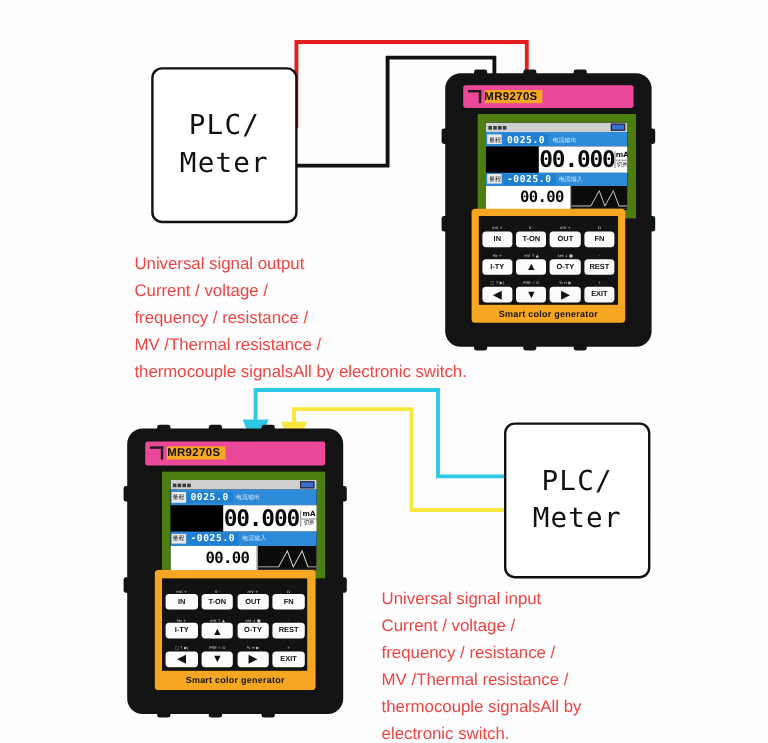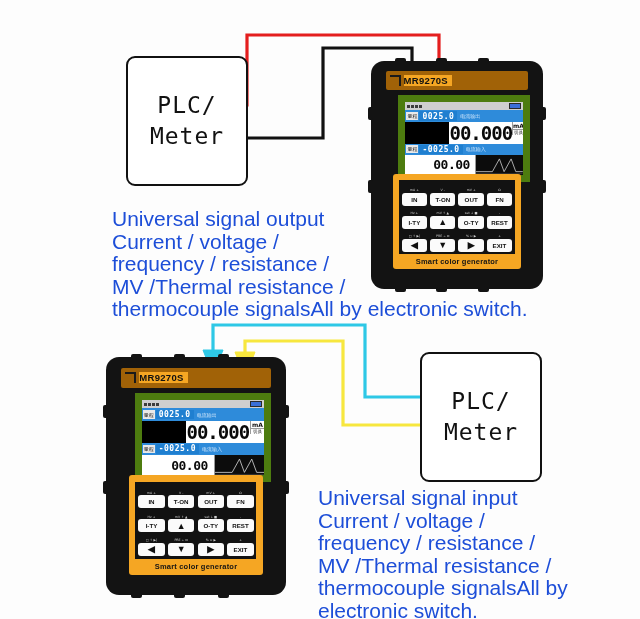--- a/index.html
+++ b/index.html
@@ -33,22 +33,22 @@
     color:#111;
     letter-spacing:1px;
     line-height:1.35;
   }
   #plc-top{left:126px;top:56px;width:118px;height:126px;}
   #plc-bottom{left:420px;top:352px;width:118px;height:126px;}
 
   
   .caption{
     position:absolute;
-    color:#1d4ed8;
-    font-size:21px;
+    color:#ef4444;
+    font-size:14px;
     line-height:22.5px;
     white-space:pre;
     z-index:4;
     font-family:"Liberation Sans", sans-serif;
   }
   #caption-top{left:112px;top:208px;}
   #caption-bottom{left:318px;top:487px;}
 
   
   .device{
@@ -62,21 +62,21 @@
   }
   
   .nub{position:absolute;background:#131313;border-radius:2px;}
 
   .dev-inner{
     position:absolute;
     left:8.5%;top:4.5%;width:83%;height:91%;
   }
   .title-bar{
     position:absolute;left:0;top:0;width:100%;height:9.2%;
-    background:#a16207;
+    background:#ec4899;
     border-radius:2px;
     display:flex;align-items:center;
   }
   .title-logo{
     width:9px;height:9px;margin-left:4px;margin-right:3px;
     border-top:2px solid #1a1a1a;
     border-right:2px solid #1a1a1a;
     flex:0 0 auto;
   }
   .title-text{
@@ -124,21 +124,21 @@
     font-family:"DejaVu Sans Mono","Liberation Mono",monospace;
     font-size:8px;font-weight:bold;letter-spacing:0.5px;
     padding:0 3px;height:80%;display:flex;align-items:center;
   }
   .blue-mode{
     color:#cfe6fb;font-size:5px;margin-left:2px;
     font-family:"DejaVu Sans", sans-serif;
   }
 
   .main-row{
-    flex:1;background:#ffffff;display:flex;align-items:flex-start;margin-left:44px;
+    flex:1;background:#ffffff;display:flex;align-items:center;margin-left:44px;
   }
   .big-digits{
     flex:1;display:flex;align-items:center;justify-content:center;
     font-family:"DejaVu Sans Mono","Liberation Mono",monospace;
     font-size:19px;font-weight:bold;color:#0a0a0a;letter-spacing:-1px;
   }
   .side-col{
     width:17%;border-left:1px solid #9a9a9a;
     display:flex;flex-direction:column;
   }

